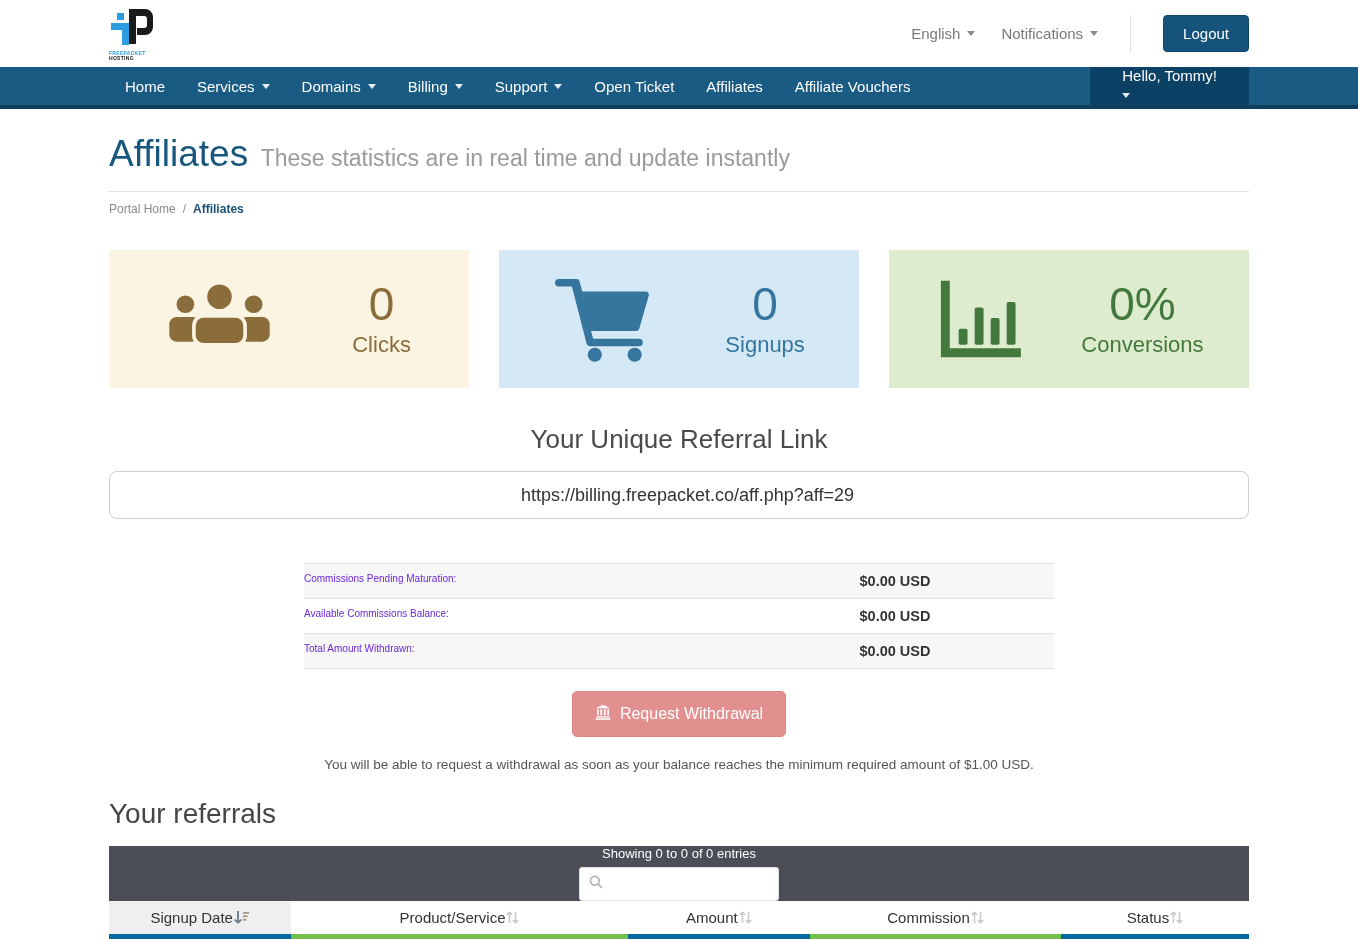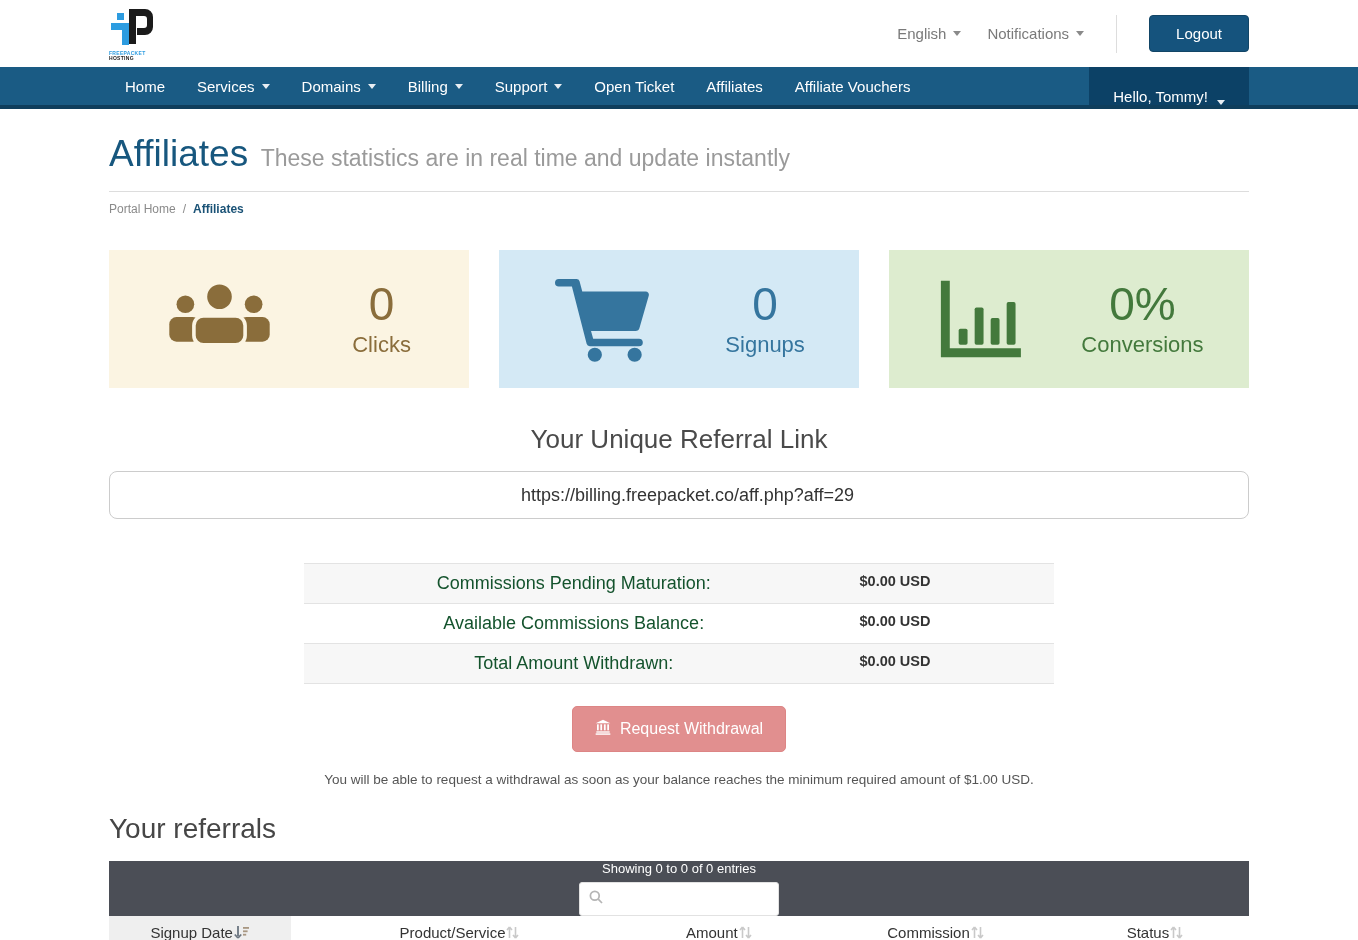--- a/index.html
+++ b/index.html
@@ -9,28 +9,28 @@
   
   .topbar { background:#fff; height:67px; }
   .topbar-inner { display:flex; align-items:center; justify-content:space-between; height:67px; }
   .logo { display:flex; flex-direction:column; cursor:pointer; width:60px; }
   .logo-tagline { font-size:5px; line-height:5px; color:#2d9ce0; letter-spacing:.3px; font-weight:bold; }
   .topbar-right { display:flex; align-items:center; gap:26px; }
   .top-link { color:#7a7a7a; font-size:15px; display:flex; align-items:center; gap:7px; cursor:pointer; }
   .caret { width:0; height:0; border-left:4px solid transparent; border-right:4px solid transparent; border-top:5px solid #8a8a8a; display:inline-block; }
   .caret.light { border-top-color:#e8eef3; }
   .top-divider { width:1px; height:38px; background:#ddd; margin:0 6px; }
-  .logout-btn { background:#15537d; color:#fff; border:1px solid #124566; font-size:15px; padding:9px 26px; border-radius:4px; cursor:pointer; font-family:inherit; }
+  .logout-btn { background:#15537d; color:#fff; border:1px solid #124566; font-size:15px; padding:9px 19px; border-radius:4px; cursor:pointer; font-family:inherit; }
 
   
   .navbar { background:#1a5b84; border-bottom:4px solid #0f3e5c; height:42px; }
   .nav-inner { display:flex; align-items:stretch; height:38px; }
   .nav-item { color:#fff; font-size:15px; text-decoration:none; padding:0 16px; display:flex; align-items:center; gap:7px; cursor:pointer; }
   .nav-spacer { flex:1; }
-  .nav-user { background:#0c4166; color:#fff; font-size:15px; padding:0 24px; display:flex; align-items:flex-end; gap:9px; cursor:pointer; }
+  .nav-user { background:#0c4166; color:#fff; font-size:15px; padding:0 32px; display:flex; align-items:flex-start; gap:9px; cursor:pointer;flex-direction:column; }
 
   
   .page-head { margin-top:24px; border-bottom:1px solid #ddd; padding-bottom:16px; }
   .page-title { font-size:37px; font-weight:400; color:#17577e; display:inline; }
   .page-subtitle { font-size:23px; font-weight:400; color:#9a9a9a; margin-left:8px; }
   .breadcrumb { padding:10px 0; font-size:12px; color:#8a8a8a; display:flex; gap:7px; align-items:center; }
   .breadcrumb .crumb-link { color:#8a8a8a; text-decoration:none; cursor:pointer; }
   .breadcrumb .crumb-active { color:#1a5276; font-weight:bold; }
 
   
@@ -45,36 +45,36 @@
   .card-conversions { background:#ddeccf; color:#43793c; }
 
   
   .ref-heading { margin-top:36px; text-align:center; font-size:26px; font-weight:400; color:#4a4a4a; }
   .ref-box { margin-top:16px; height:48px; border:1px solid #ccc; border-radius:8px; display:flex; align-items:center; justify-content:center; font-size:18px; color:#333; background:#fff;padding-left:17px; }
 
   
   .comm-table { width:750px; margin:44px auto 0; border-top:1px solid #e3e3e3; }
   .comm-row { display:flex; border-bottom:1px solid #e3e3e3; }
   .comm-row:nth-child(odd) { background:#f7f7f7; }
-  .comm-label { flex:0 0 73%; text-align:center; padding:9px 8px 9px 0; font-size:18px; color:#14532d; }
+  .comm-label { flex:0 0 73%; text-align:left; padding:9px 8px 9px 0; font-size:10px; color:#6d28d9; }
   .comm-value { flex:1; padding:9px 0 9px 8px; font-size:14.5px; font-weight:bold; color:#333; }
 
   .withdraw-wrap { text-align:center; margin-top:22px; }
   .withdraw-btn { background:#e18f8f; border:1px solid #dd8585; color:#fff; font-size:16px; padding:12px 22px; border-radius:5px; cursor:not-allowed; font-family:inherit; display:inline-flex; align-items:center; gap:9px; }
   .note { margin-top:20px; text-align:center; font-size:13.5px; color:#555; }
 
   
   .referrals-heading { margin-top:26px; font-size:28px; font-weight:400; color:#464646; }
   .table-toolbar { margin-top:16px; background:#4b4e56; height:55px; display:flex; align-items:center; justify-content:space-between; padding:0 30px 0 30px;flex-direction:column; }
   .showing-text { color:#fff; font-size:13px; }
   .search-box { background:#fff; border:1px solid #e2e2e2; border-radius:3px; width:200px; height:34px; display:flex; align-items:center; padding:0 8px; gap:6px; }
   .search-box input { border:none; outline:none; flex:1; font-size:13px; font-family:inherit; color:#333; min-width:0; }
 
   .thead { display:flex; }
-  .th { display:flex; align-items:center; justify-content:center; height:38px; font-size:15px; color:#333; border-bottom:5px solid #ef4444; }
+  .th { display:flex; align-items:center; justify-content:center; height:38px; font-size:15px; color:#333; border-bottom:5px solid #0369a1; }
   .th.sorted { background:#efefef; }
   .th.green-dark { border-bottom-color:#74bf4b; }
   .col-0 { flex:0 0 16%; }
   .col-1 { flex:0 0 29.5%; }
   .col-2 { flex:0 0 16%; }
   .col-3 { flex:0 0 22%; }
   .col-4 { flex:0 0 16.5%; }
   .sort-icon { display:inline-flex; }
   .no-records { text-align:center; font-size:14px; color:#333; padding:13px 0 14px; }
 </style>

